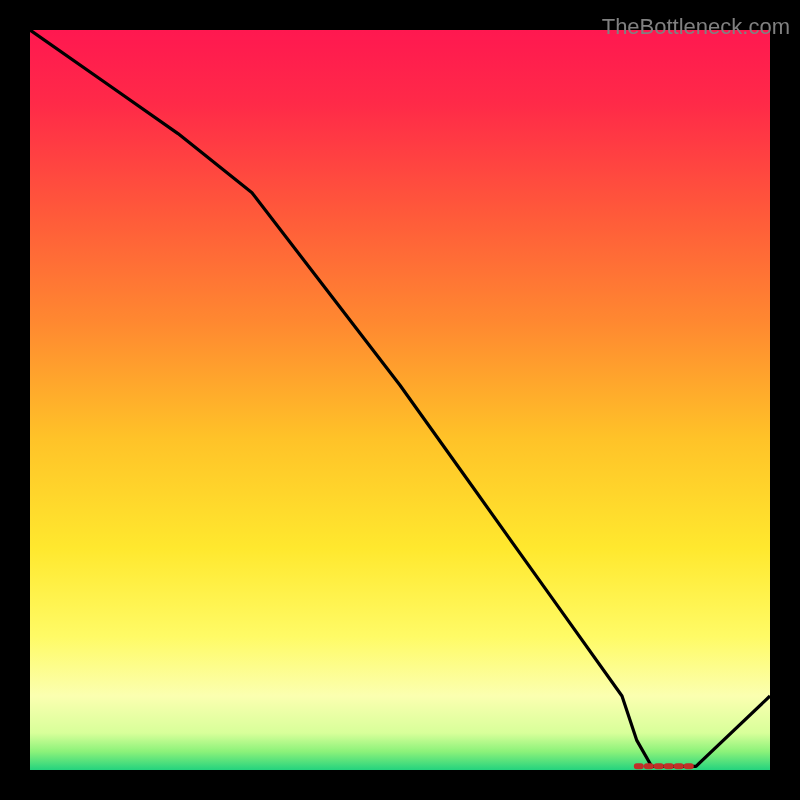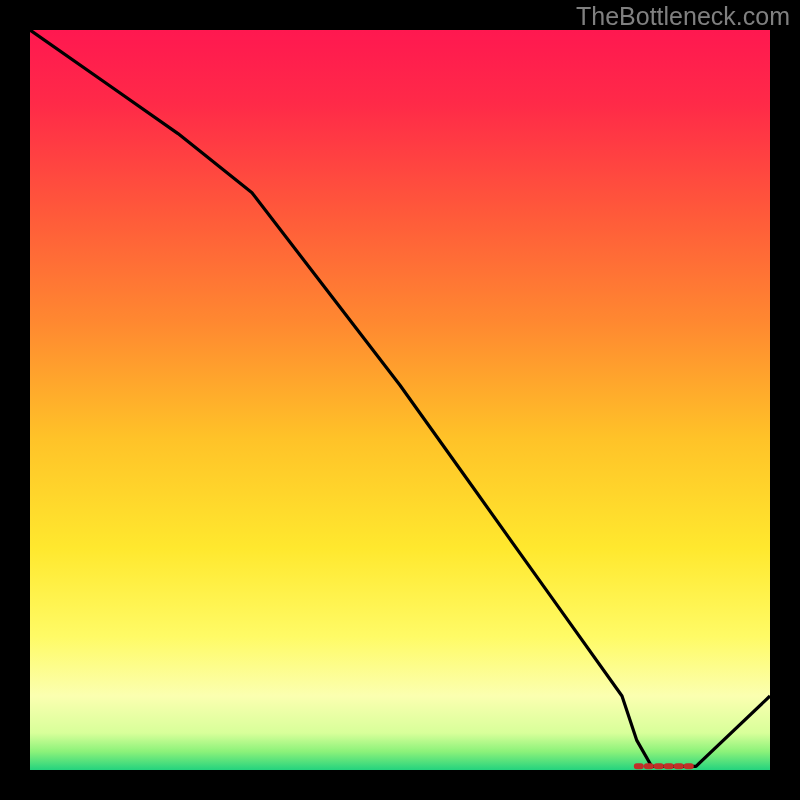--- a/index.html
+++ b/index.html
@@ -6,24 +6,24 @@
     margin: 0;
     padding: 0;
     width: 800px;
     height: 800px;
     background: #000;
     font-family: Arial, Helvetica, sans-serif;
     overflow: hidden;
   }
   .watermark {
     position: absolute;
-    top: 2px;
+    top: 14px;
     right: 10px;
     color: #808080;
-    font-size: 25px;
+    font-size: 22px;
     font-weight: 500;
     z-index: 10;
   }
   .frame {
     position: absolute;
     top: 30px;
     left: 30px;
     width: 740px;
     height: 740px;
     background: #000;

